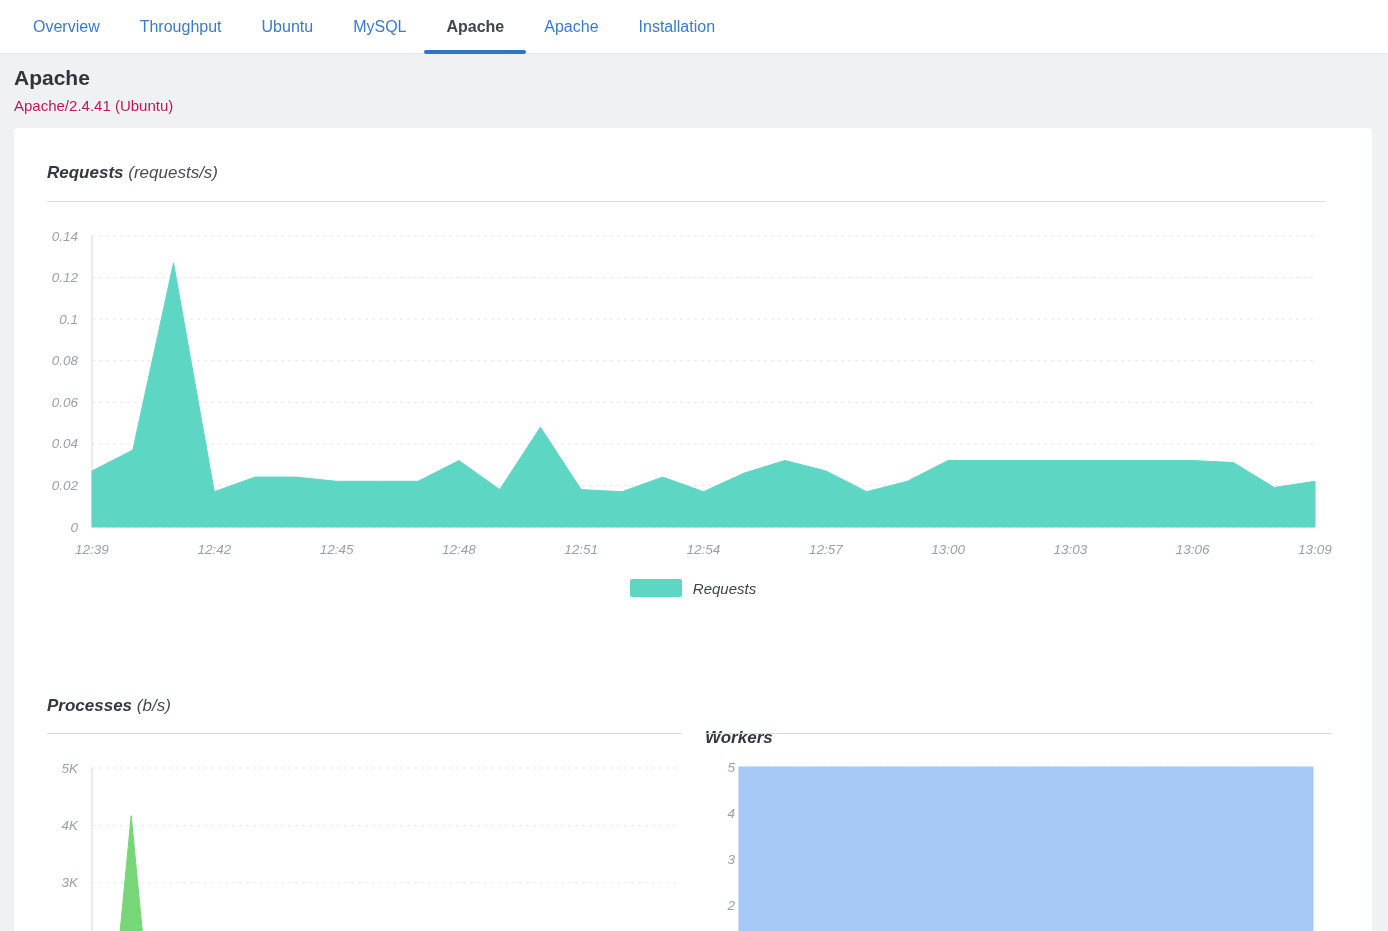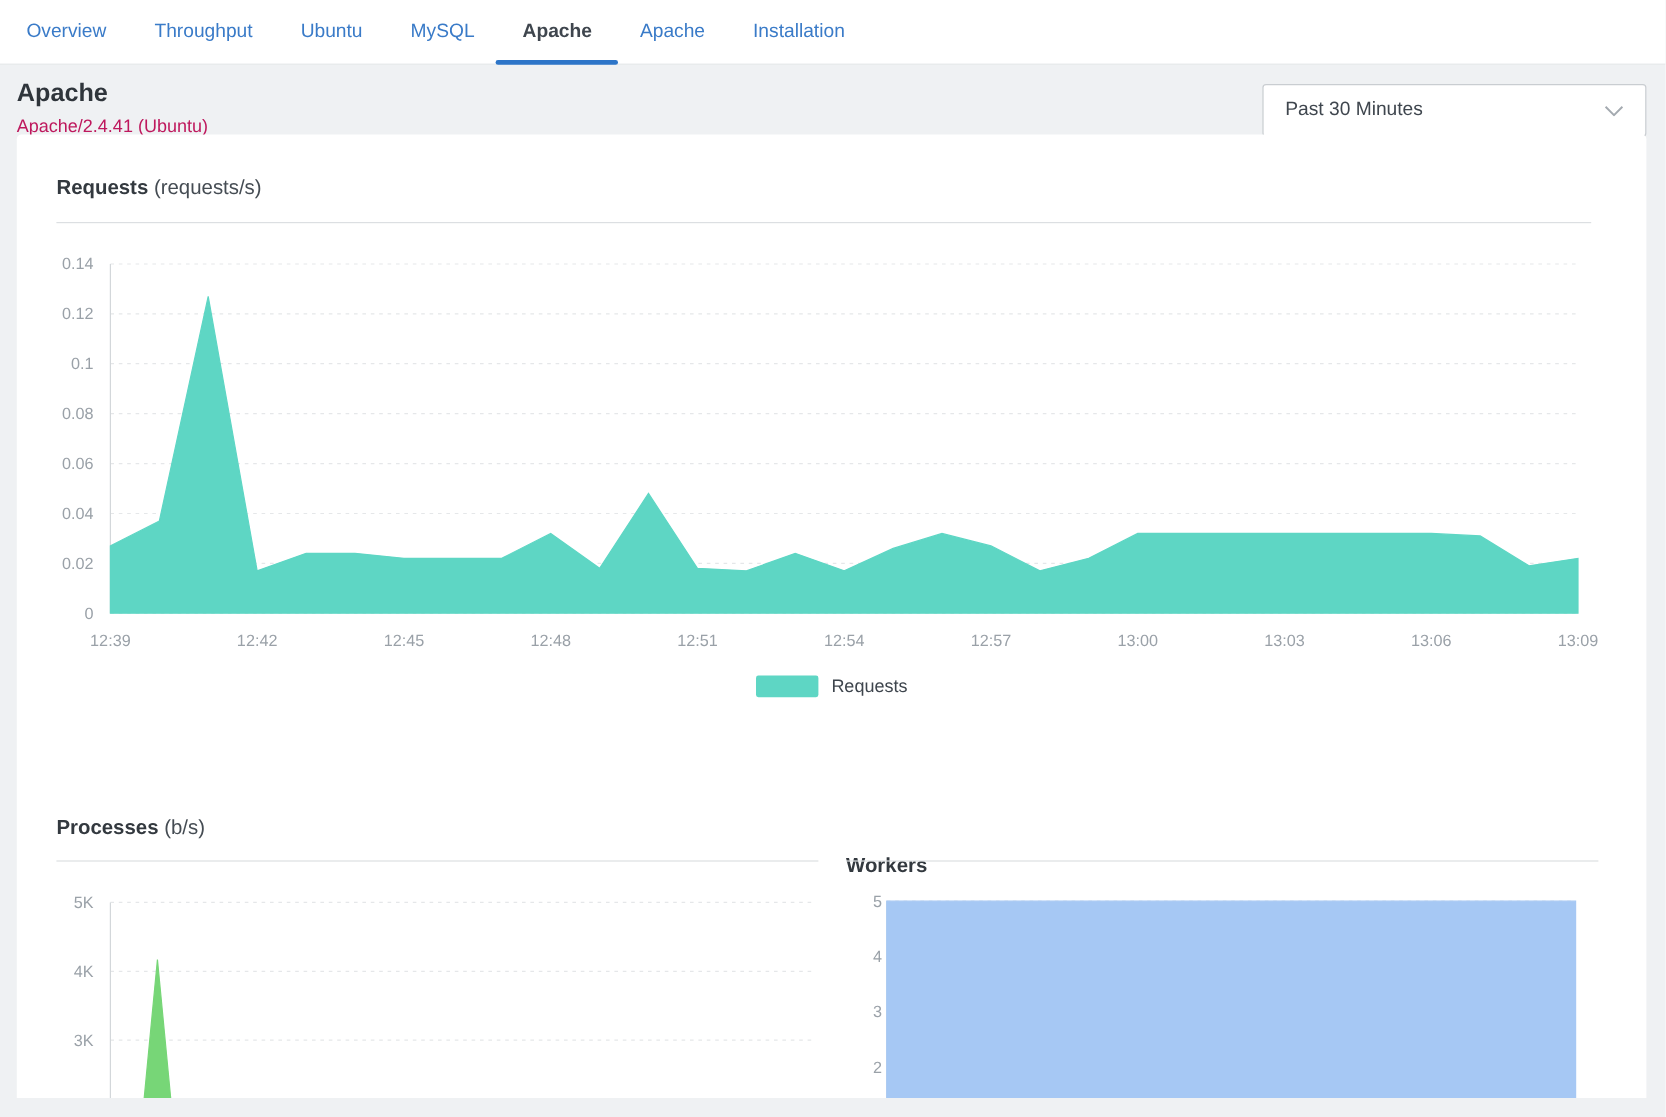--- a/index.html
+++ b/index.html
@@ -10,21 +10,21 @@
     color:#3f464e;
     overflow:hidden;
     position:relative;
   }
   .page { position:absolute; inset:0; }
 
   
   .tabbar {
     position:absolute; left:0; top:0; width:1388px; height:54px;
     background:#ffffff; border-bottom:1px solid #e3e6e8;
-    display:flex; align-items:stretch; padding-left:22px; gap:40px;
+    display:flex; align-items:stretch; padding-left:33px; gap:40px;
   }
   .tab {
     position:relative; display:flex; align-items:center;
     font-size:16px; color:#3a7bc8; cursor:pointer; white-space:nowrap;
   }
   .tab.active { color:#3f464e; font-weight:700; }
   .tab .underline {
     position:absolute; left:-22px; right:-22px; bottom:-1px; height:4px;
     background:#2d75c8; border-radius:2px;
   }
@@ -36,22 +36,22 @@
   .time-select {
     position:absolute; left:1052px; top:15px; width:320px; height:44px;
     background:#ffffff; border:1px solid #c9cdd1; border-radius:3px;
     display:flex; align-items:center; padding:0 18px; cursor:pointer;
   }
   .time-select .value { font-size:16px; color:#3f464e; flex:1; }
   .time-select svg { flex:none; }
 
   
   .card {
-    position:absolute; left:14px; top:112px; width:1358px; height:803px;
-    background:#ffffff; border-radius:4px 4px 0 0; overflow:hidden;
+    position:absolute; left:14px; top:128px; width:1358px; height:803px;
+    background:#ffffff; border-radius:4px 4px 0 0; overflow:hidden;font-style:italic;
   }
   .chart-title { position:absolute; font-size:17px; color:#33393f; }
   .chart-title .t { font-weight:700; }
   .chart-title .u { font-weight:400; color:#454c53; }
   .rule { position:absolute; height:1px; background:#dcdfe2; }
 
   .chart-svg { position:absolute; }
   svg text { font-family:"Liberation Sans", sans-serif; }
 
   .legend {
@@ -87,26 +87,20 @@
       <span>Apache</span>
     </div>
     <div class="tab">
       <span>Installation</span>
     </div>
   </nav>
 
   <header class="page-header">
     <h1 class="page-title">Apache</h1>
     <div class="page-subtitle">Apache/2.4.41 (Ubuntu)</div>
-    <div class="time-select">
-      <span class="value">Past 30 Minutes</span>
-      <svg width="16" height="9" viewBox="0 0 16 9">
-        <polyline points="1,1 8,8 15,1" fill="none" stroke="#a4aab0" stroke-width="1.6"></polyline>
-      </svg>
-    </div>
   </header>
 
   <main class="card">
 
     <div class="chart-title" style="left:33px; top:35px;">
       <span class="t">Requests</span>
       <span class="u">(requests/s)</span>
     </div>
     <div class="rule" style="left:33px; top:73px; width:1279px;"></div>
     <svg class="chart-svg" style="left:26px; top:92px;" width="1300" height="350">

